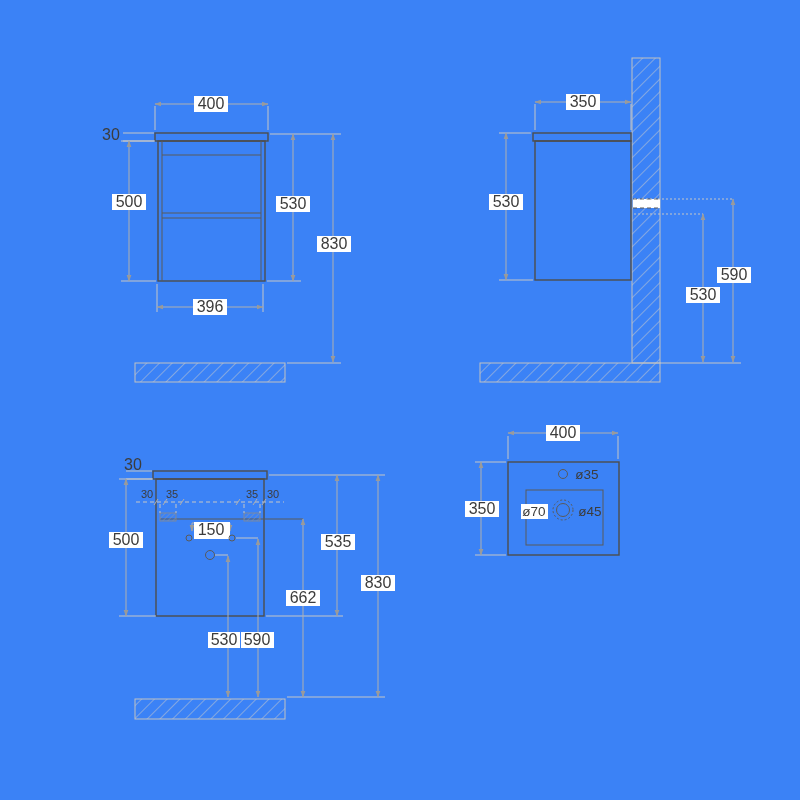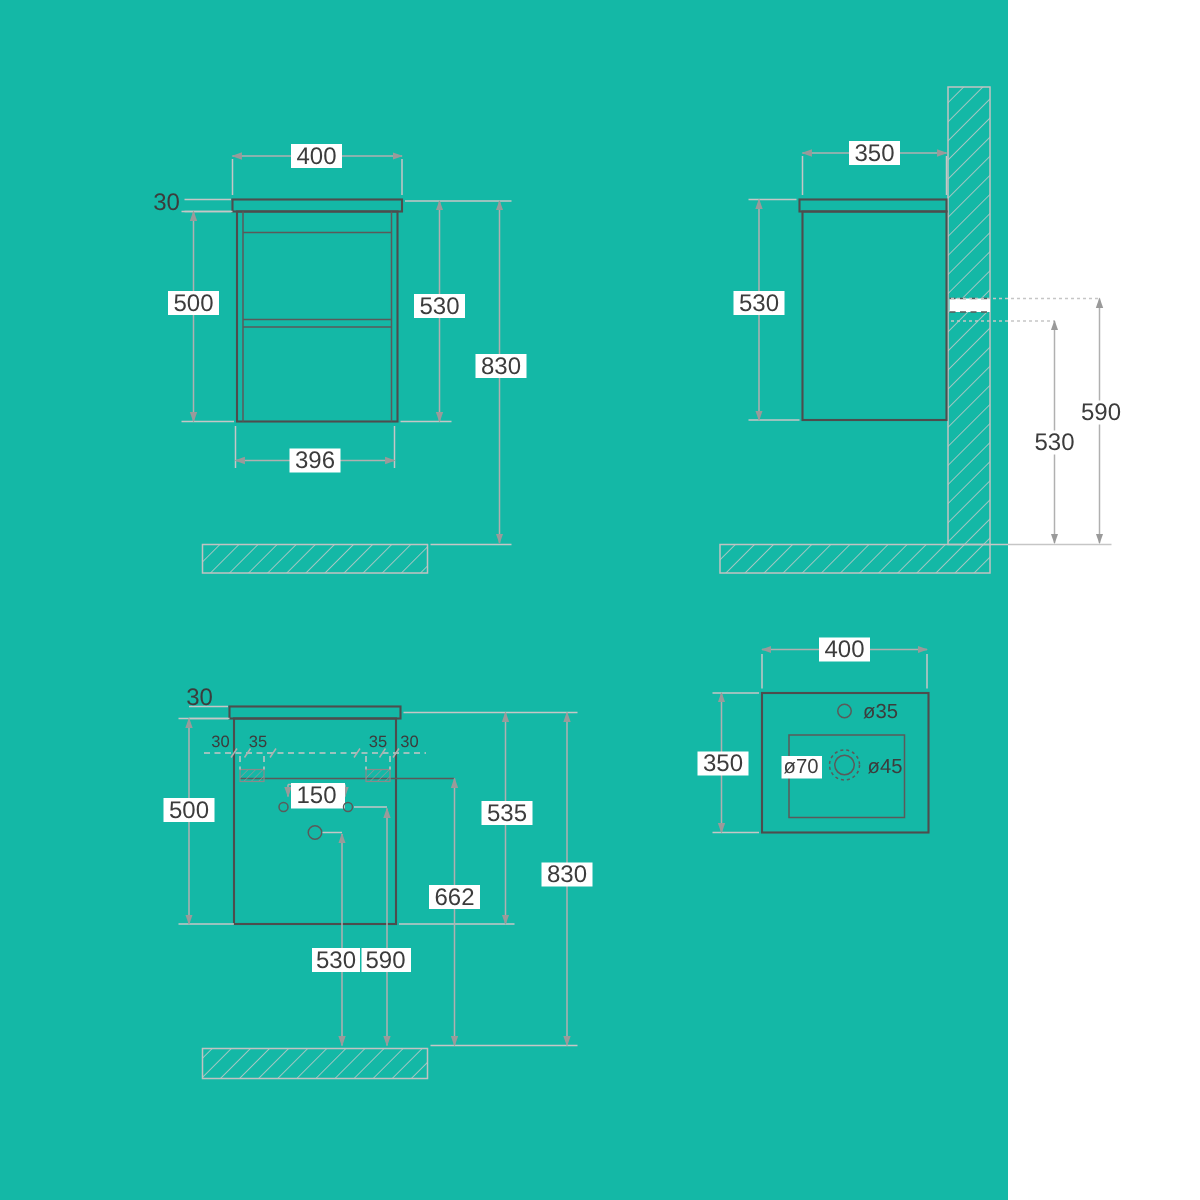--- a/index.html
+++ b/index.html
@@ -1,16 +1,16 @@
 <!DOCTYPE html>
 <html><head>
 <meta charset="utf-8">
 <style>
   html,body{margin:0;padding:0;background:#ffffff;}
-  .stage{width:672px;height:800px;position:relative;background:#14b8a6;}
+  .stage{width:800px;height:800px;position:relative;background:#3b82f6;}
   svg{display:block;}
   text{font-family:"Liberation Sans", sans-serif;fill:#3c3c3c;}
   .lbl{font-size:16px;text-anchor:middle;dominant-baseline:middle;}
   .sm{font-size:11px;text-anchor:middle;dominant-baseline:middle;}
   .med{font-size:13.5px;text-anchor:middle;dominant-baseline:middle;}
   .outline{stroke:#4d4d4d;stroke-width:1.4;fill:none;}
   .inner{stroke:#5a5a5a;stroke-width:1;fill:none;}
   .dim{stroke:#b0b0b0;stroke-width:1;fill:none;}
   .ext{stroke:#c6c6c6;stroke-width:1;fill:none;}
   .dash{stroke-dasharray:4 3;}

